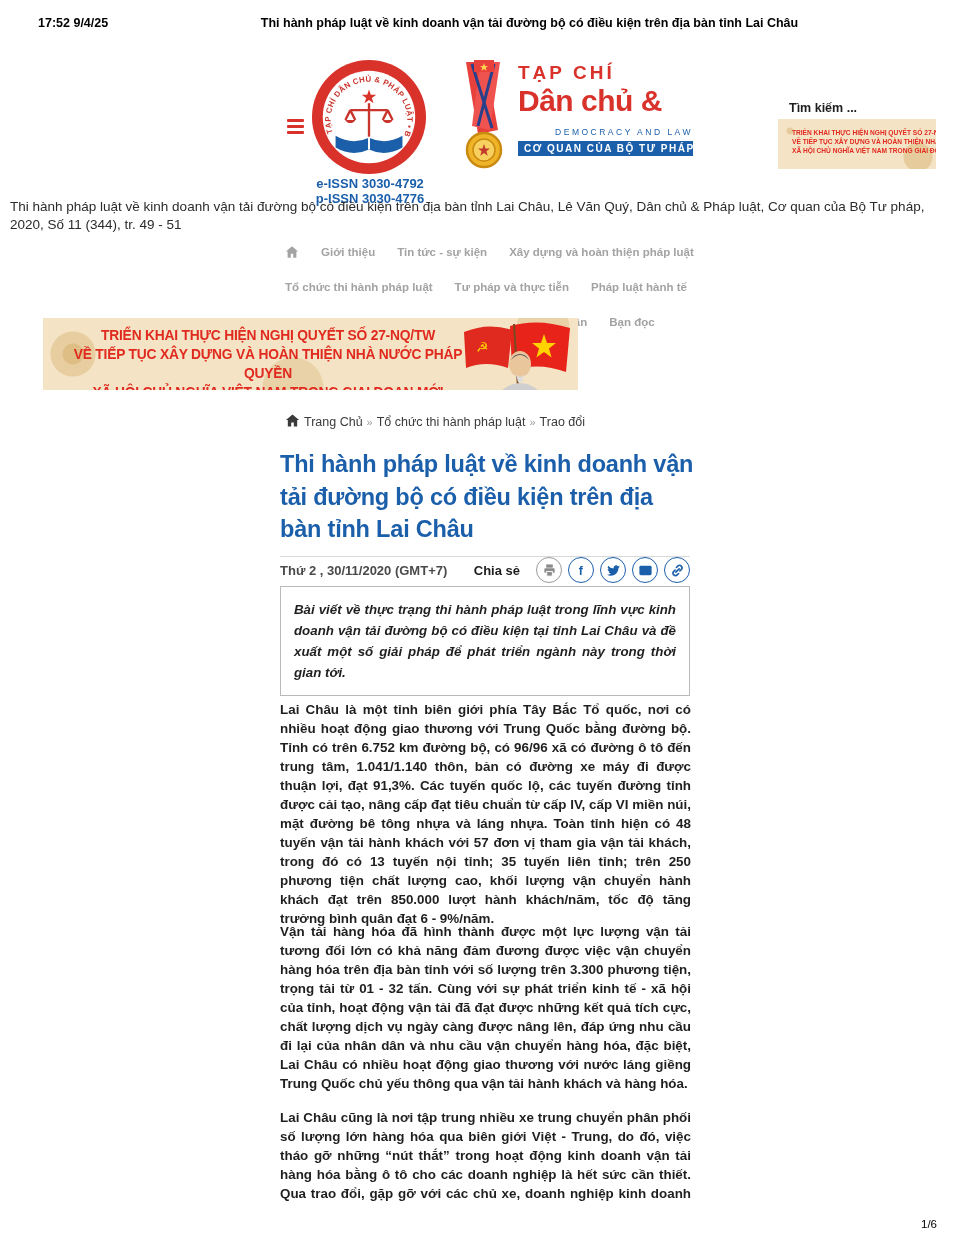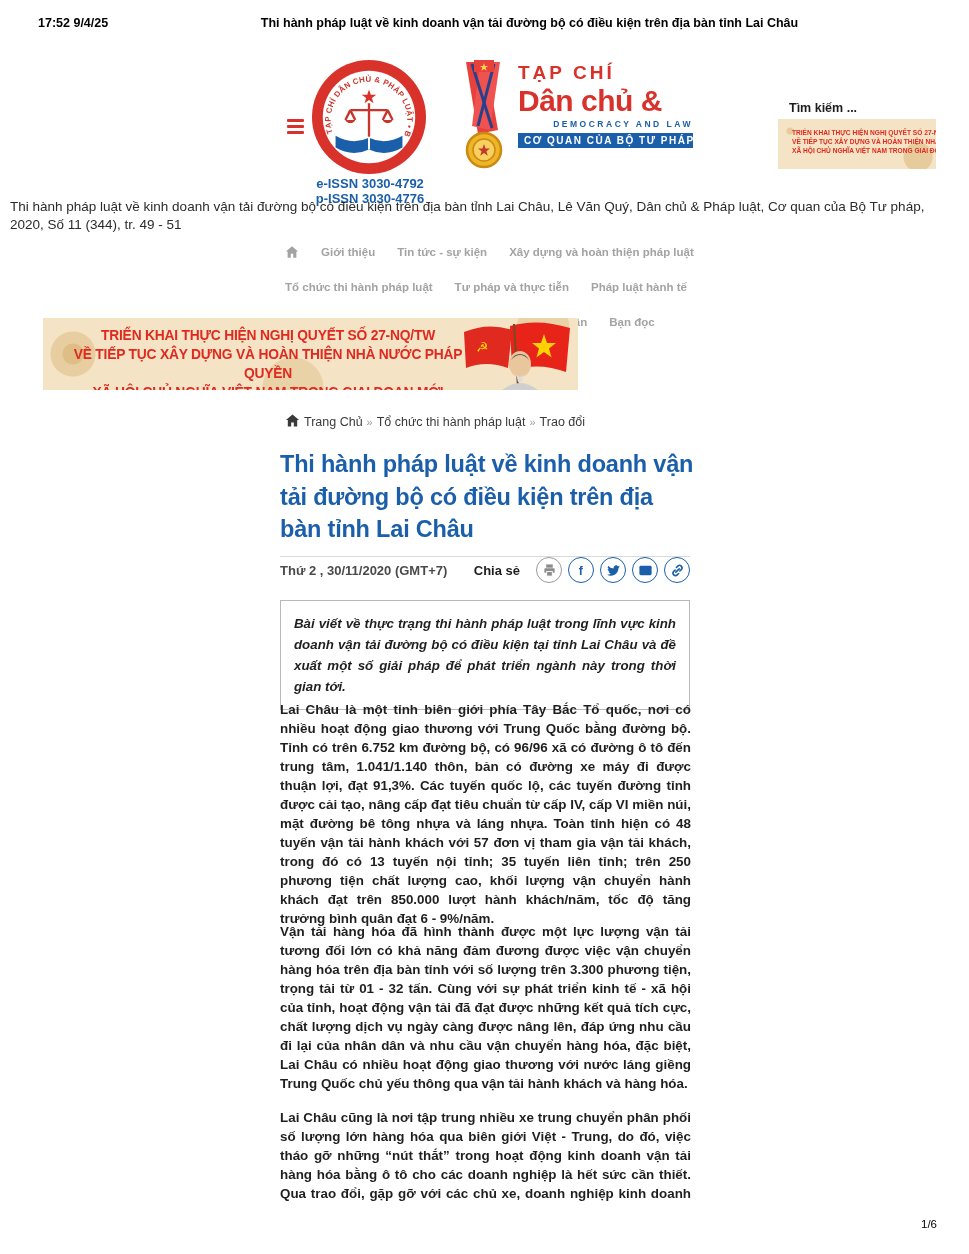--- a/index.html
+++ b/index.html
@@ -21,21 +21,21 @@
 
   
   .hamburger { position: absolute; left: 287px; top: 119px; width: 17px; cursor: pointer; }
   .hamburger span { display: block; height: 3px; background: #d8322b; margin-bottom: 3px; border-radius: 1px; }
   .logo-circle { position: absolute; left: 310px; top: 58px; width: 118px; height: 118px; }
   .issn { position: absolute; left: 300px; top: 176px; width: 140px; text-align: center; color: #1b5faa; font-weight: bold; font-size: 13px; line-height: 15px; }
   .medal { position: absolute; left: 452px; top: 60px; width: 62px; height: 118px; }
   .mag-title { position: absolute; left: 518px; top: 62px; width: 175px; }
   .mag-title .kicker { color: #d8322b; font-weight: bold; font-size: 19px; letter-spacing: 3px; }
   .mag-title .big { color: #d8322b; font-weight: bold; font-size: 30px; line-height: 33px; letter-spacing: -0.5px; }
-  .mag-title .sub { color: #1b5faa; font-size: 8.5px; font-weight: bold; letter-spacing: 2.5px; text-align: right; margin-top: 2px; }
+  .mag-title .sub { color: #1b5faa; font-size: 8.5px; font-weight: normal; letter-spacing: 2.5px; text-align: right; margin-top: 10px; }
   .mag-title .agency { background: #1b5faa; color: #fff; font-size: 10px; font-weight: bold; letter-spacing: 1.5px; padding: 2px 6px; margin-top: 4px; text-align: center; white-space: nowrap; }
   .search-box { position: absolute; left: 789px; top: 101px; font-size: 12.5px; font-weight: bold; color: #1d1d1d; }
   .mini-banner { position: absolute; left: 778px; top: 119px; width: 158px; height: 50px; overflow: hidden;
     background-color: #f4e3c5;
     background-image: radial-gradient(circle at 12px 12px, rgba(198,150,62,.30) 0 3px, rgba(198,150,62,0) 4px),
                       radial-gradient(circle at 140px 38px, rgba(198,150,62,.30) 0 14px, rgba(198,150,62,0) 15px);
     padding-top: 9px; }
   .mini-banner div { color: #e02a1f; font-weight: bold; font-size: 6.6px; line-height: 9px; white-space: nowrap; padding-left: 14px; }
 
   
@@ -65,21 +65,21 @@
   .breadcrumb .sep { color: #9b9b9b; font-size: 11px; }
   .crumb { cursor: pointer; }
 
   
   .article-title { position: absolute; left: 280px; top: 448px; width: 416px; color: #1b5faa; font-weight: bold; font-size: 23.5px; line-height: 32.5px; letter-spacing: -0.2px; }
   .meta-row { position: absolute; left: 280px; top: 556px; width: 410px; border-top: 1px solid #d9d9d9; display: flex; align-items: center; }
   .meta-row .date { font-size: 13px; font-weight: bold; color: #4a4a4a; flex: 1; }
   .meta-row .share-lbl { font-size: 13px; font-weight: bold; color: #1d1d1d; margin-right: 10px; }
   .share-ic { width: 26px; height: 26px; border: 1.5px solid #1b5faa; border-radius: 50%; display: inline-flex; align-items: center; justify-content: center; margin-left: 6px; cursor: pointer; background: #fff; }
   .share-ic.gray { border-color: #9b9b9b; }
-  .summary-box { position: absolute; left: 280px; top: 600px; width: 410px; border: 1px solid #b9b9b9; padding: 12px 13px; font-size: 13.3px; font-style: italic; font-weight: 600; line-height: 21px; color: #1f1f1f; text-align: justify; }
+  .summary-box { position: absolute; left: 280px; top: 586px; width: 410px; border: 1px solid #b9b9b9; padding: 12px 13px; font-size: 13.3px; font-style: italic; font-weight: 600; line-height: 21px; color: #1f1f1f; text-align: justify; }
   .para { position: absolute; left: 280px; width: 411px; font-size: 13.4px; font-weight: 600; line-height: 19px; color: #1f1f1f; text-align: justify; }
   .para.p1 { top: 700px; }
   .para.p2 { top: 922px; }
   .para.p3 { top: 1108px; height: 96px; overflow: hidden; }
 </style>
 </head>
 <body>
 
 <div class="print-header">
   <span class="ts">17:52 9/4/25</span>

